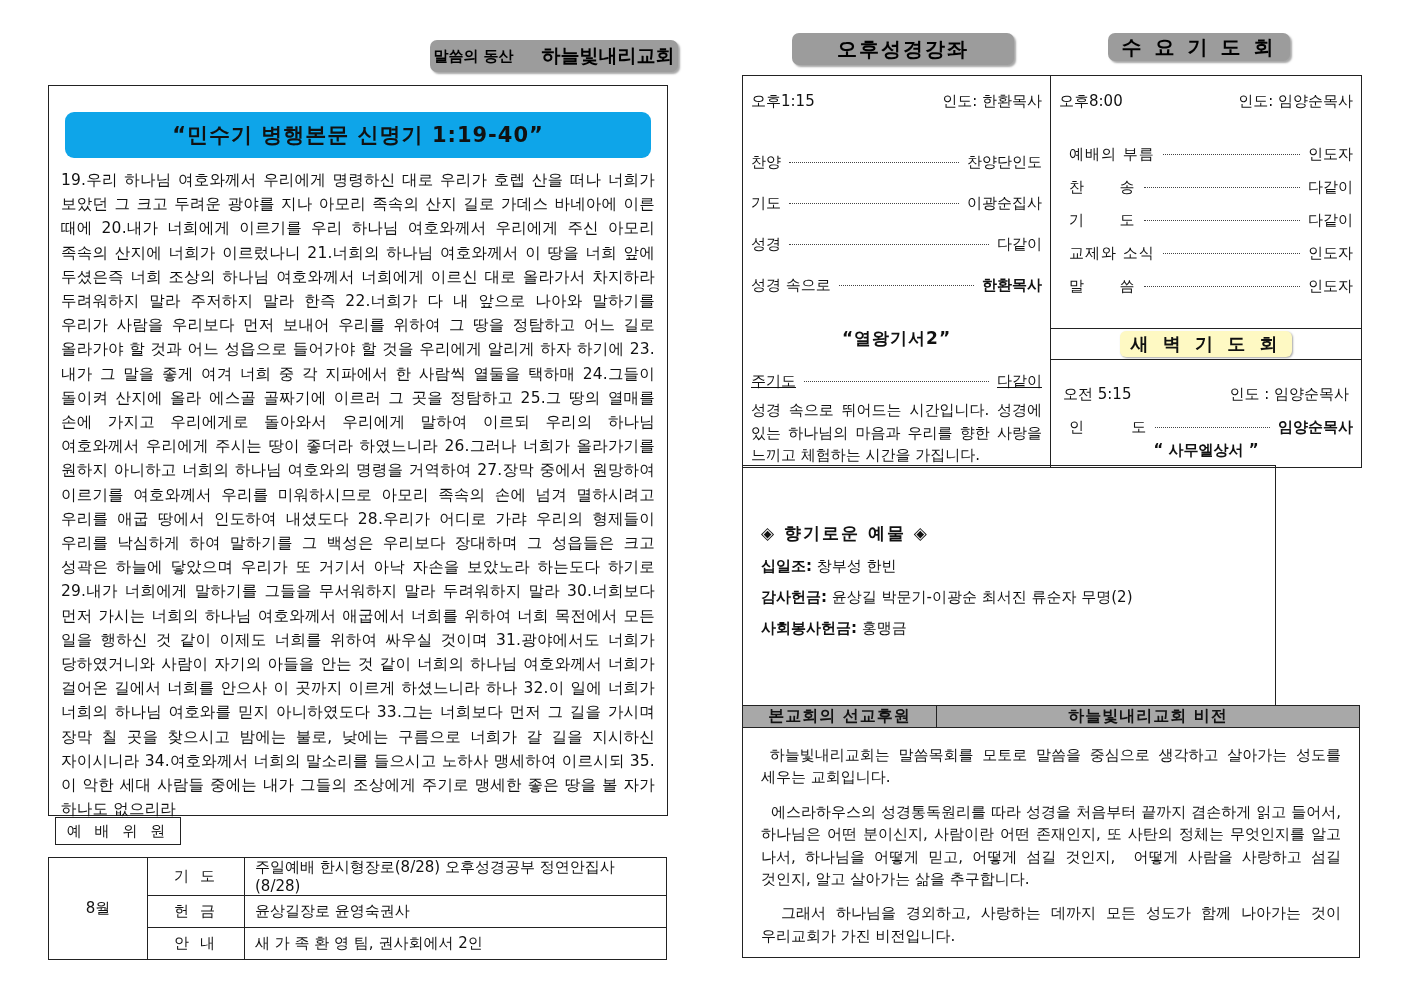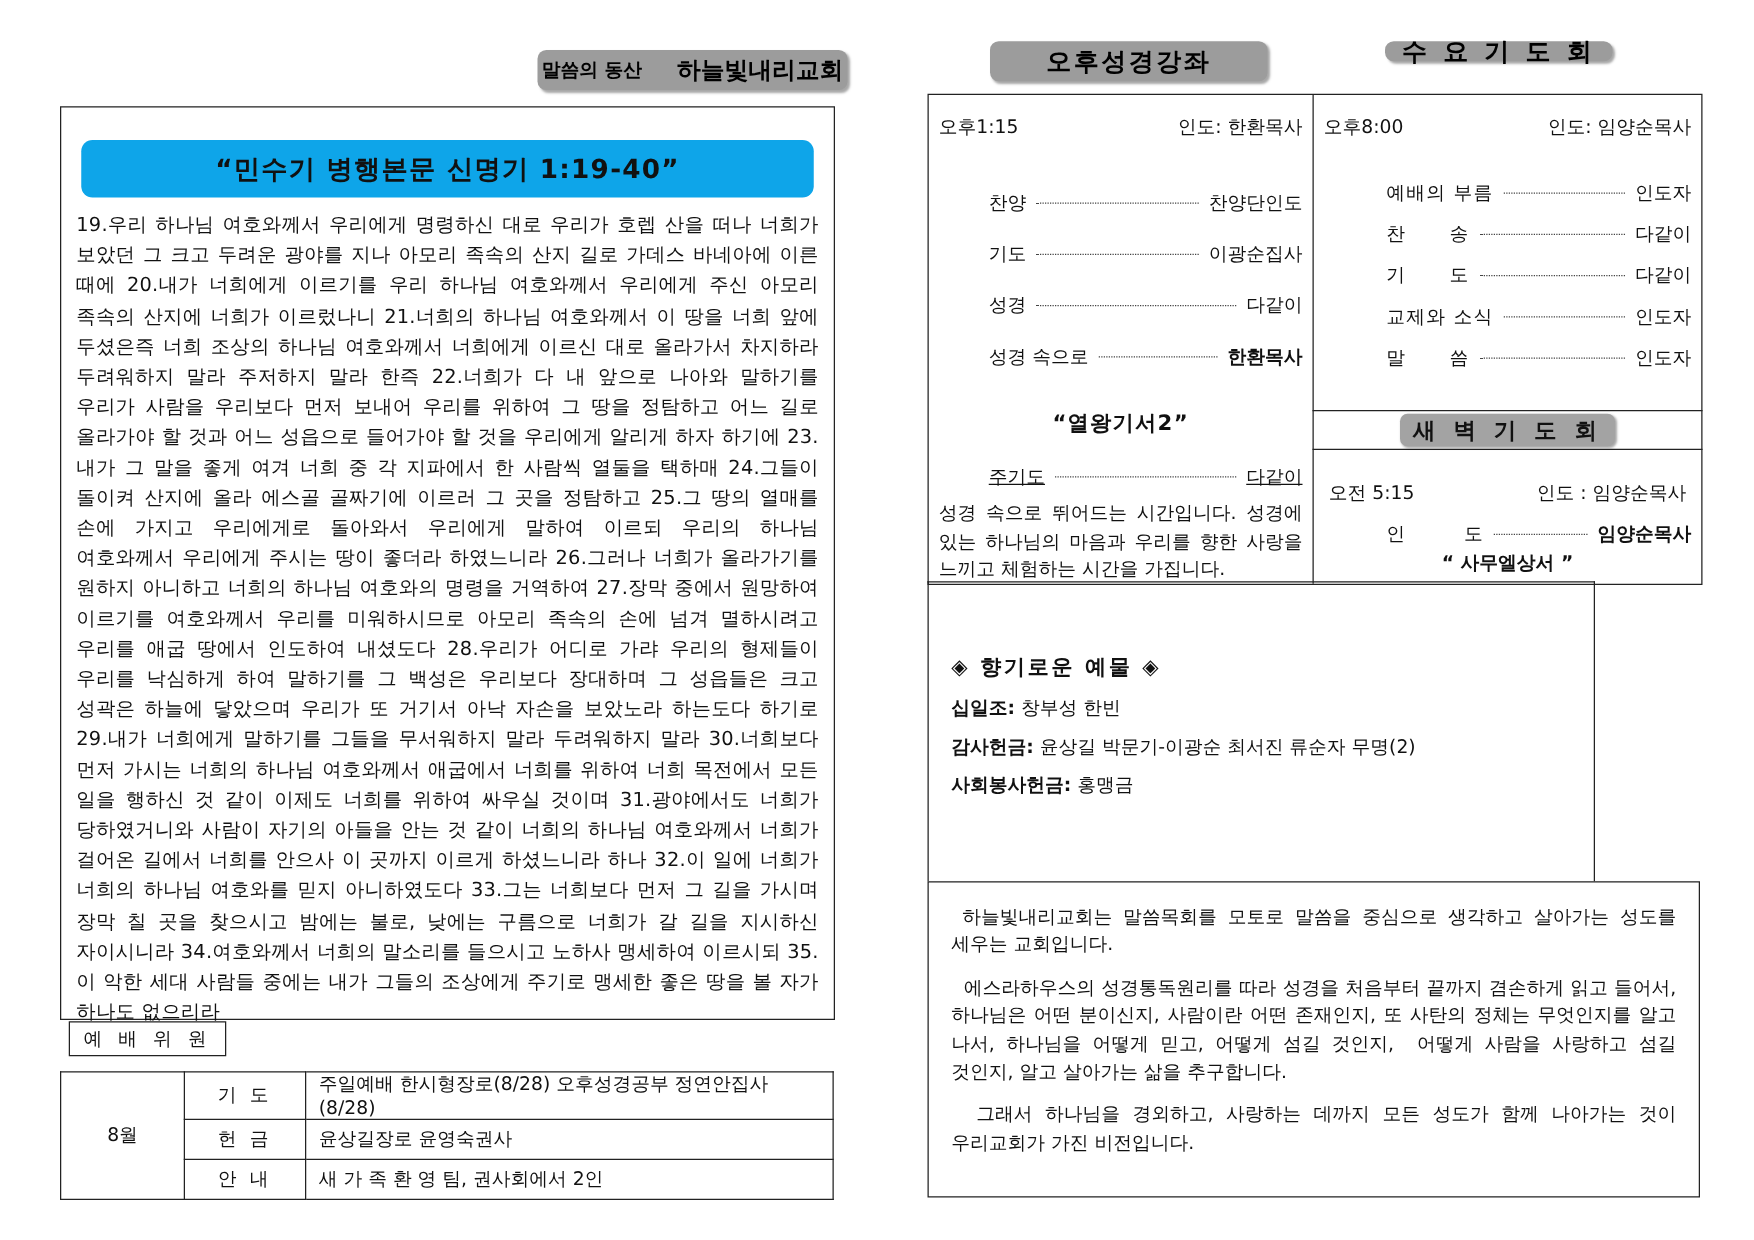--- a/index.html
+++ b/index.html
@@ -11,23 +11,23 @@
   
   .badge{
     position:absolute;background:#9c9c9c;border-radius:7px;
     box-shadow:2px 2px 2px rgba(0,0,0,0.35);
     display:flex;align-items:center;justify-content:center;
     font-weight:bold;color:#000;
   }
   .header-badge{left:430px;top:40px;width:248px;height:32px;font-size:15px;gap:28px;}
   .header-badge .big{font-size:19px;}
   .lecture-badge{left:792px;top:33px;width:222px;height:32px;font-size:20px;letter-spacing:2px;}
-  .wed-badge{left:1108px;top:33px;width:182px;height:16px;font-size:20px;letter-spacing:3px;}
+  .wed-badge{left:1108px;top:33px;width:182px;height:28px;font-size:20px;letter-spacing:3px;}
   .dawn-badge{position:absolute;left:50%;transform:translateX(-50%);top:2px;width:172px;height:26px;
-    background:#a3a3a3;border-radius:6px;box-shadow:1px 1px 2px rgba(0,0,0,0.35);
+    background:#fef9c3;border-radius:6px;box-shadow:1px 1px 2px rgba(0,0,0,0.35);
     display:flex;align-items:center;justify-content:center;font-weight:bold;font-size:18px;letter-spacing:4px;}
   
   .left-page{position:absolute;left:48px;top:85px;width:618px;height:729px;border:1px solid #222;}
   .title-bar{
     margin:26px 16px 10px 16px;height:46px;background:#0ea5e9;border-radius:9px;
     display:flex;align-items:center;justify-content:center;
     font-size:21px;font-weight:bold;letter-spacing:1px;
   }
   .scripture-body{
     margin:6px 12px 0 12px;font-size:15.5px;line-height:24.2px;
@@ -43,21 +43,21 @@
   }
   .committee-table td{border:1px solid #222;height:31px;padding:0 10px;}
   .committee-table td.month{width:78px;text-align:center;}
   .committee-table td.role{width:76px;text-align:center;letter-spacing:3px;}
   
   .right-main{position:absolute;left:742px;top:75px;width:618px;height:391px;border:1px solid #222;display:flex;}
   .col-left{width:308px;border-right:1px solid #222;padding:8px 8px 0 8px;box-sizing:border-box;}
   .col-right{flex:1;padding:8px 8px 0 8px;box-sizing:border-box;position:relative;}
   .time-row{display:flex;justify-content:space-between;font-size:15px;margin-top:8px;}
   .dot-row{display:flex;align-items:baseline;font-size:15px;}
-  .dot-row .lbl{white-space:pre;margin-left:40px;}
+  .dot-row .lbl{white-space:pre;}
   .dot-row .dots{flex:1;border-bottom:1.5px dotted #444;margin:0 8px;transform:translateY(-4px);}
   .dot-row .val{white-space:pre;}
   .val.bold{font-weight:bold;}
   .col-left .dot-row{margin-top:22px;}
   .col-left .dot-row.first{margin-top:42px;}
   .col-right .dot-row{margin-top:14px;}
   .col-right .dot-row.first{margin-top:34px;}
   .col-right .dot-row .lbl{letter-spacing:1px;padding-left:10px;}
   .lecture-subtitle{text-align:center;font-weight:bold;font-size:17px;margin-top:32px;letter-spacing:1px;}
   .lecture-closing{margin-top:22px;text-decoration:underline;}
@@ -210,20 +210,24 @@
   </div>
   <div class="offering-row">
     <span class="olbl">감사헌금:</span><span> 윤상길 박문기-이광순 최서진 류순자 무명(2)</span>
   </div>
   <div class="offering-row">
     <span class="olbl">사회봉사헌금:</span><span> 홍맹금</span>
   </div>
 </div>
 
 <div class="bottom-table">
+  <div class="bt-header">
+    <div class="h-left">본교회의 선교후원</div>
+    <div class="h-right">하늘빛내리교회 비전</div>
+  </div>
   <div class="bt-body">
     <div class="b-right">
       <p class="vision-p"> 하늘빛내리교회는 말씀목회를 모토로 말씀을 중심으로 생각하고 살아가는 성도를 세우는 교회입니다.</p>
       <p class="vision-p">  에스라하우스의 성경통독원리를 따라 성경을 처음부터 끝까지 겸손하게 읽고 들어서, 하나님은 어떤 분이신지, 사람이란 어떤 존재인지, 또 사탄의 정체는 무엇인지를 알고 나서, 하나님을 어떻게 믿고, 어떻게 섬길 것인지,  어떻게 사람을 사랑하고 섬길 것인지, 알고 살아가는 삶을 추구합니다.</p>
       <p class="vision-p">  그래서 하나님을 경외하고, 사랑하는 데까지 모든 성도가 함께 나아가는 것이 우리교회가 가진 비전입니다.</p>
     </div>
   </div>
 </div>
 
 </body></html>

